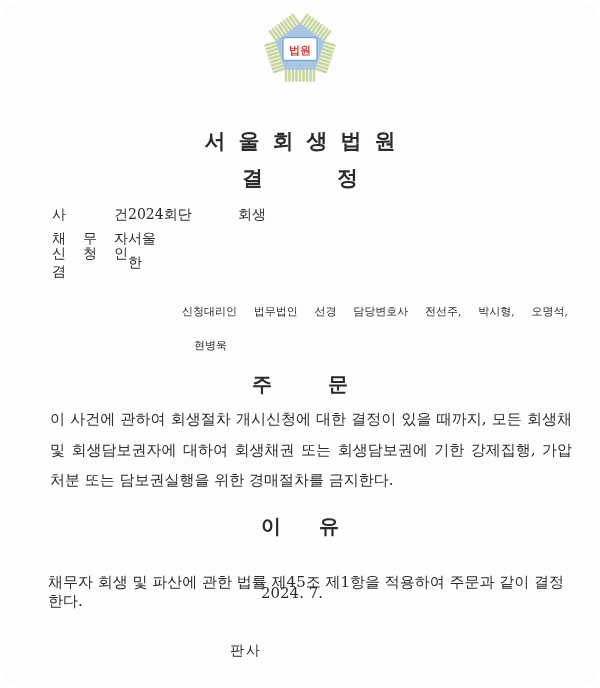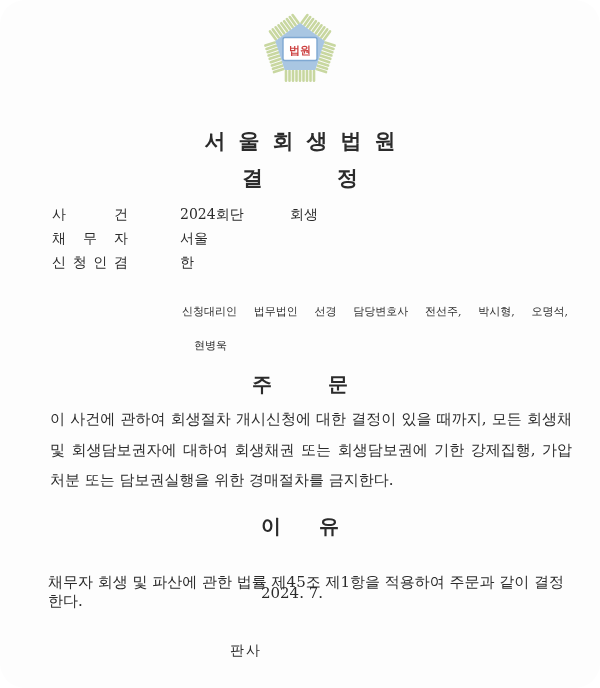--- a/index.html
+++ b/index.html
@@ -16,22 +16,22 @@
     text-align:center; font-size:21px; font-weight:bold;
     letter-spacing:13px; padding-left:13px;
   }
   .doc-type {
     position:absolute; top:164px; left:0; width:600px;
     display:flex; justify-content:center; gap:74px;
     font-size:21px; font-weight:bold;
   }
   .case-table { position:absolute; top:203px; left:52px; font-size:14px; }
   .case-row { display:flex; height:24px; align-items:center; }
-  .case-label { width:76px; text-align:justify; text-align-last:justify; }
-  .case-value { margin-left:52px; white-space:nowrap; }
+  .case-label { width:76px; text-align:justify; text-align-last:justify;font-family:Liberation Mono, monospace; }
+  .case-value { white-space:nowrap; }
   .case-value .v2 { margin-left:42px; }
   .attorney { position:absolute; left:182px; top:302px; font-size:11px; line-height:20px; }
   .attorney .l1 { width:386px; text-align:justify; text-align-last:justify; }
   .attorney .l2 { margin-top:14px;margin-left:12px; }
   .section-heading {
     position:absolute; left:0; width:600px;
     display:flex; justify-content:center;
     font-size:20px; font-weight:bold;
   }
   .heading-order { top:371px; gap:56px; }

